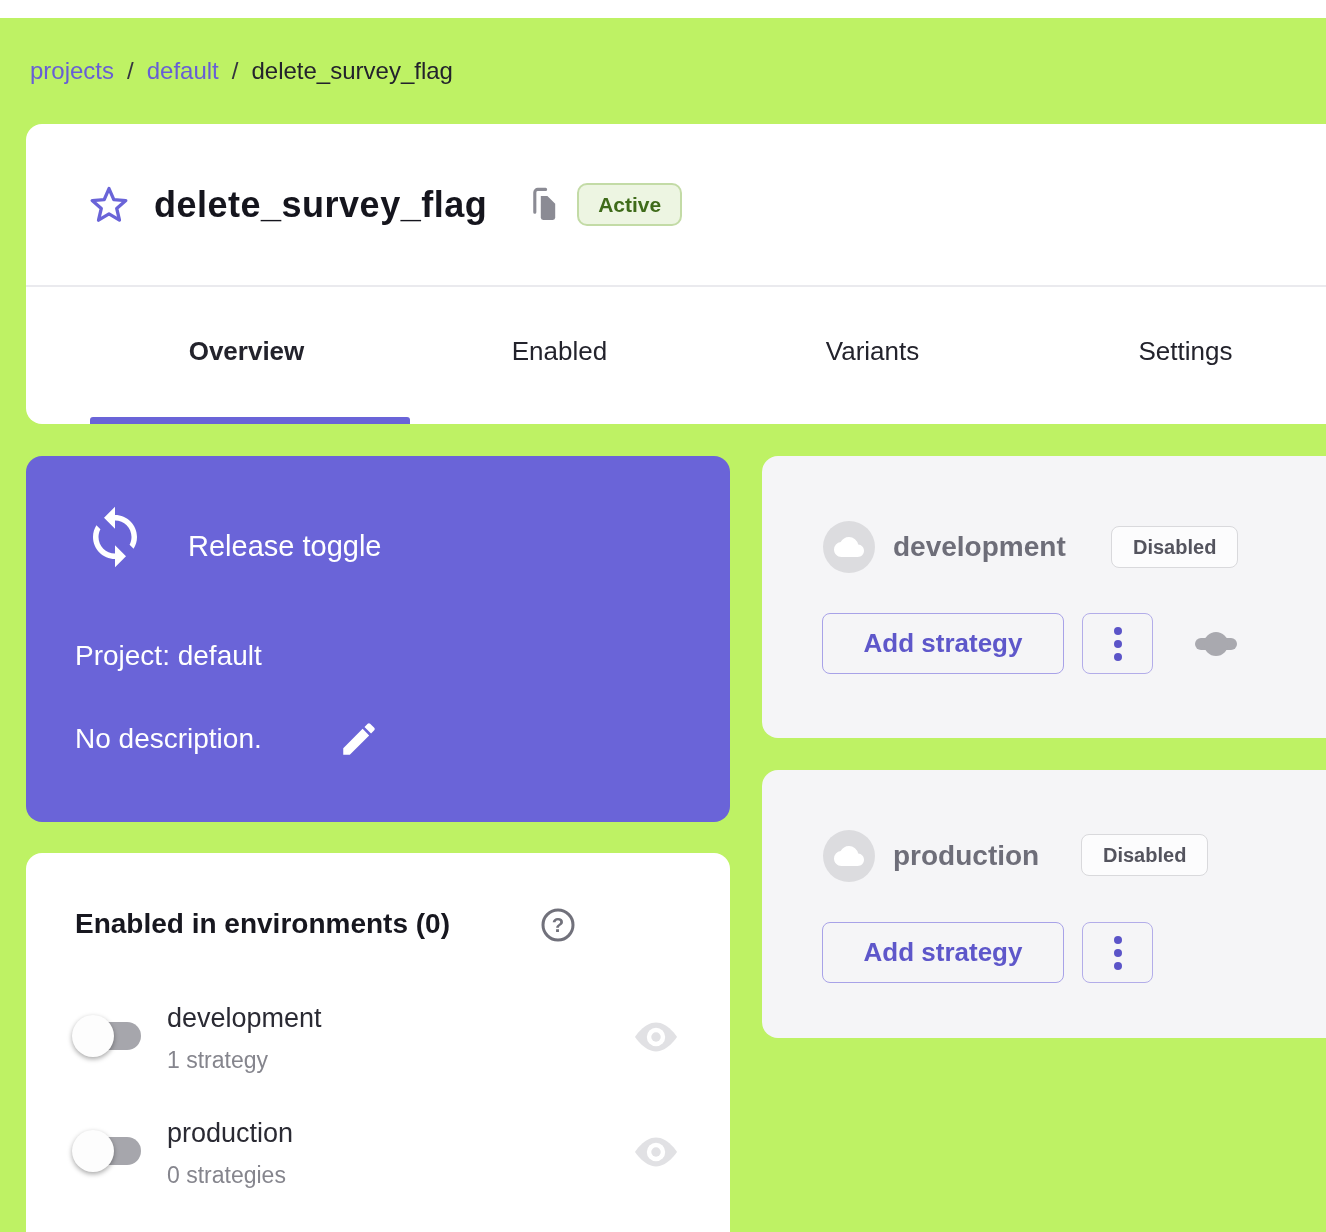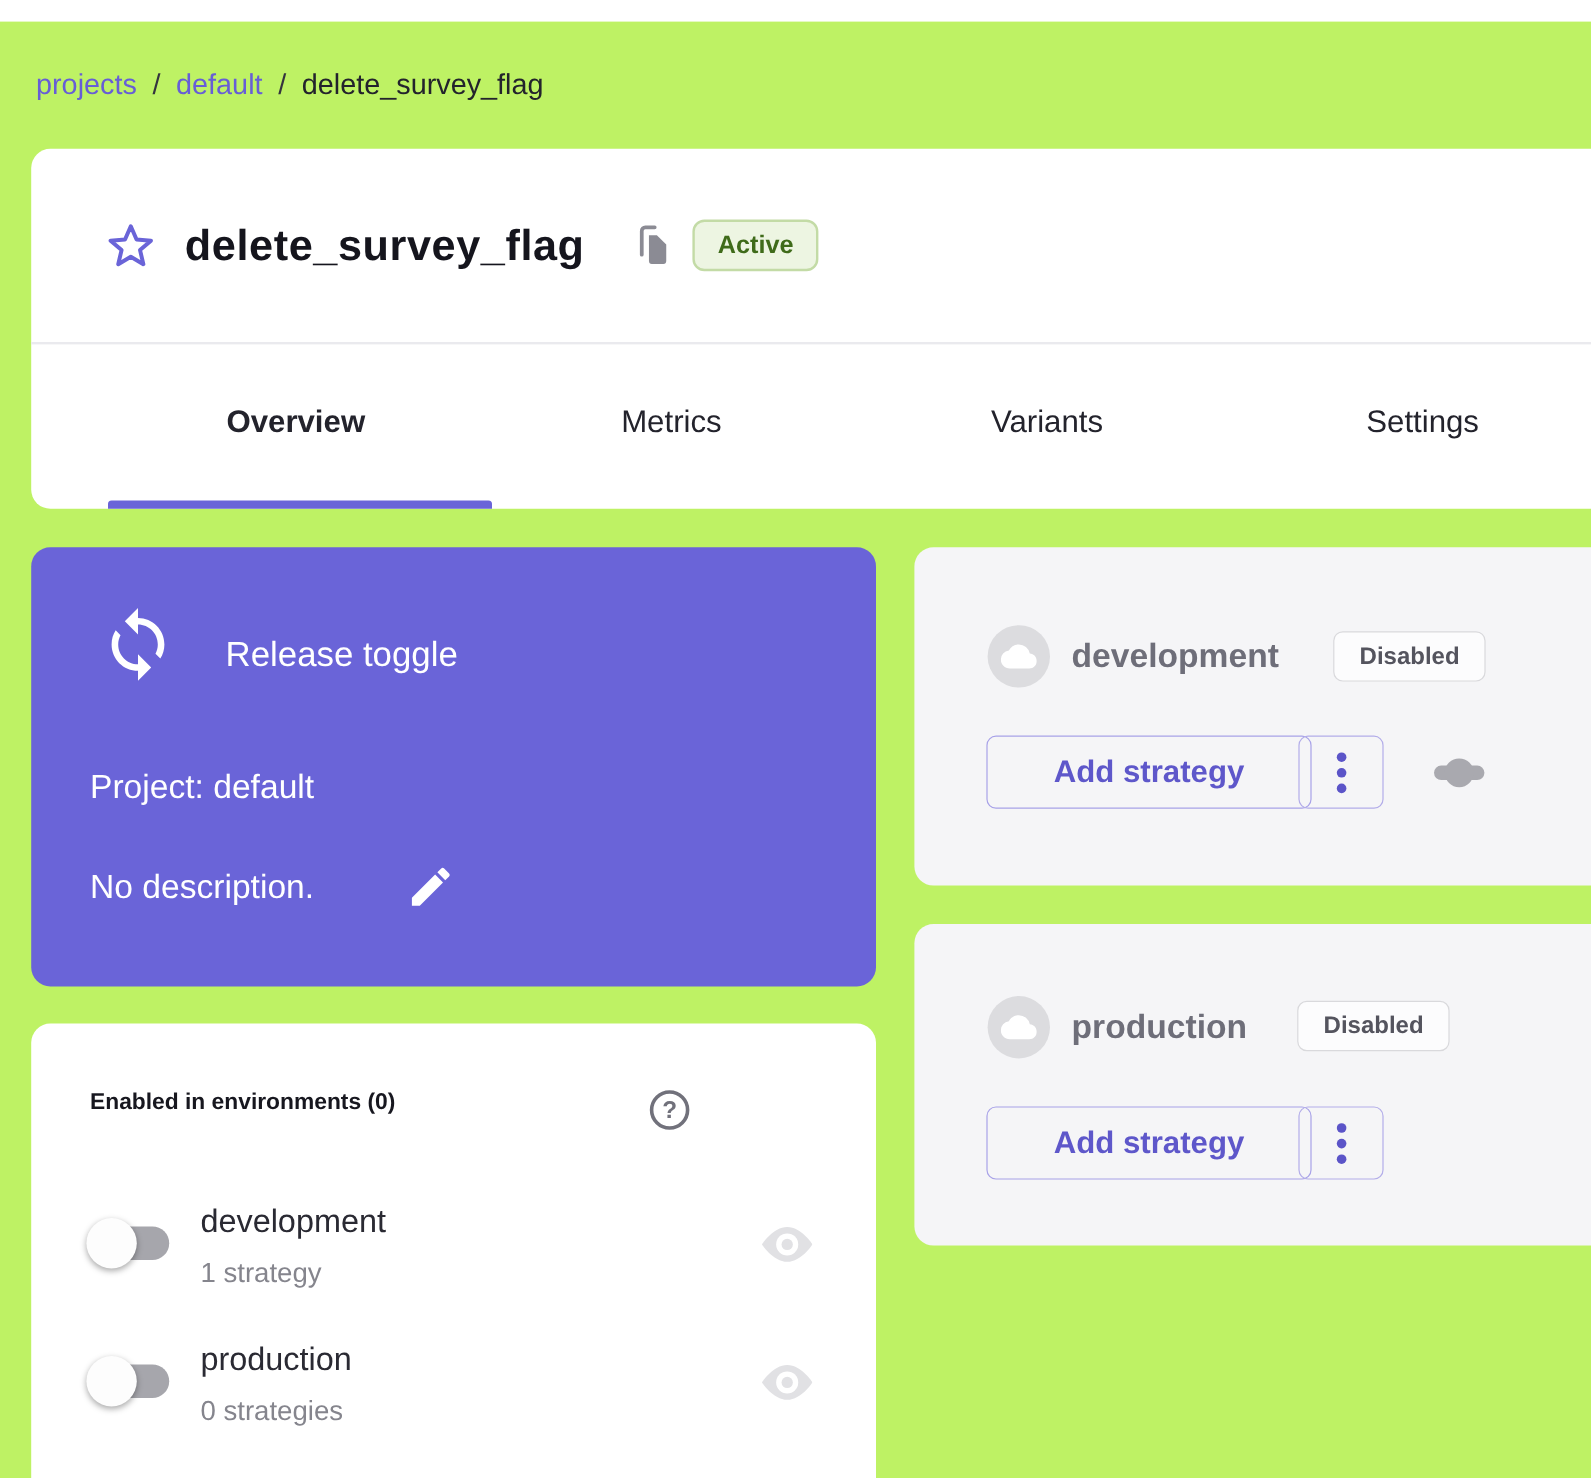--- a/index.html
+++ b/index.html
@@ -39,41 +39,41 @@
   
   .info-card { left:26px; top:456px; width:704px; height:366px; background:#6a64d8; border-radius:16px; color:#ffffff; }
   .sync-icon { position:absolute; left:56px; top:48px; width:66px; height:66px; }
   .info-type { position:absolute; left:162px; top:74px; font-size:29px; }
   .info-project { position:absolute; left:49px; top:184px; font-size:28px;text-align:right; }
   .info-desc { position:absolute; left:49px; top:267px; font-size:28px; }
   .edit-icon { position:absolute; left:312px; top:262px; width:42px; height:42px; cursor:pointer; }
 
   
   .env-card { left:26px; top:853px; width:704px; height:420px; background:#ffffff; border-radius:16px; }
-  .env-title { position:absolute; left:49px; top:55px; font-size:19px; font-weight:bold; color:#17171f; }
+  .env-title { position:absolute; left:49px; top:55px; font-size:28px; font-weight:bold; color:#17171f; }
   .help-icon { position:absolute; left:514px; top:54px; width:36px; height:36px; }
   .env-row-name { position:absolute; font-size:27px; color:#2a2a33; }
   .env-row-sub  { position:absolute; font-size:23px; color:#85858d; }
   .switch { position:absolute; width:54px; height:28px; }
   .switch .track { position:absolute; inset:0; border-radius:14px; background:#a6a6ac; }
   .switch .thumb { position:absolute; left:-15px; top:-7px; width:42px; height:42px; border-radius:50%;
     background:#fdfdfd; box-shadow:0 2px 5px rgba(0,0,0,.35); }
   .eye-icon { position:absolute; width:42px; height:30px; }
 
   
   .strategy-card { background:#f5f5f7; border-radius:16px; width:580px; left:762px; }
   .card-dev  { top:456px; height:282px; }
   .card-prod { top:770px; height:268px; }
   .env-avatar { position:absolute; left:61px; width:52px; height:52px; border-radius:50%;
     background:#dcdcdf; display:flex; align-items:center; justify-content:center; }
   .env-name { position:absolute; left:131px; height:52px; line-height:52px; font-size:28px;
     font-weight:bold; color:#6e6e79; }
   .disabled-chip { position:absolute; height:42px; line-height:40px; padding:0 21px; background:#fcfcfd;
     border:1px solid #d9d9dc; border-radius:8px; color:#54545e; font-weight:bold; font-size:20px;text-align:center; }
-  .add-strategy-btn { position:absolute; left:60px; width:271px; height:61px; background:transparent;
+  .add-strategy-btn { position:absolute; left:60px; width:242px; height:61px; background:transparent;
     border:1px solid #a8a2e8; border-radius:8px; color:#5e57ca; font-weight:bold; font-size:26px;
     font-family:"Liberation Sans", sans-serif; cursor:pointer; }
   .kebab-btn { position:absolute; left:320px; width:71px; height:61px; border:1px solid #b3ade9;
     border-radius:8px; background:transparent; display:flex; flex-direction:column; gap:5px;
     align-items:center; justify-content:center; cursor:pointer; }
   .kebab-btn .dot { width:8px; height:8px; border-radius:50%; background:#5b54c8; }
   .mini-switch { position:absolute; left:433px; top:176px; width:42px; height:24px; }
   .mini-switch .track { position:absolute; left:0; right:0; top:6px; bottom:6px; border-radius:6px; background:#a9a9af; }
   .mini-switch .thumb { position:absolute; left:9px; top:0; width:24px; height:24px; border-radius:50%; background:#a9a9af; }
 </style>
@@ -99,21 +99,21 @@
       </svg>
       <h1 class="flag-title">delete_survey_flag</h1>
       <svg class="copy-icon" viewBox="0 0 26 30">
         <path d="M4.5 21 V4.5 a2.5 2.5 0 0 1 2.5-2.5 H13.5" fill="none" stroke="#8b8b94" stroke-width="2.6" stroke-linecap="round"></path>
         <path d="M9.5 7.5 H15 L21.5 14 V25.5 a2 2 0 0 1 -2 2 H11.5 a2 2 0 0 1 -2-2 Z" fill="#8b8b94"></path>
       </svg>
       <span class="active-chip">Active</span>
     </div>
     <div class="tabs-row">
       <div class="tab active">Overview</div>
-      <div class="tab">Metrics</div>
+      <div class="tab">Enabled</div>
       <div class="tab">Variants</div>
       <div class="tab">Settings</div>
       <div class="tab-underline"></div>
     </div>
   </section>
 
   <section class="abs info-card">
     <svg class="sync-icon" viewBox="0 0 24 24">
       <path fill="#ffffff" d="M12 4V1L8 5l4 4V6c3.31 0 6 2.69 6 6 0 1.01-.25 1.97-.7 2.8l1.46 1.46C19.54 15.03 20 13.57 20 12c0-4.42-3.58-8-8-8zm0 14c-3.31 0-6-2.69-6-6 0-1.01.25-1.97.7-2.8L5.24 7.74C4.46 8.97 4 10.43 4 12c0 4.42 3.58 8 8 8v3l4-4-4-4v3z"></path>
     </svg>

